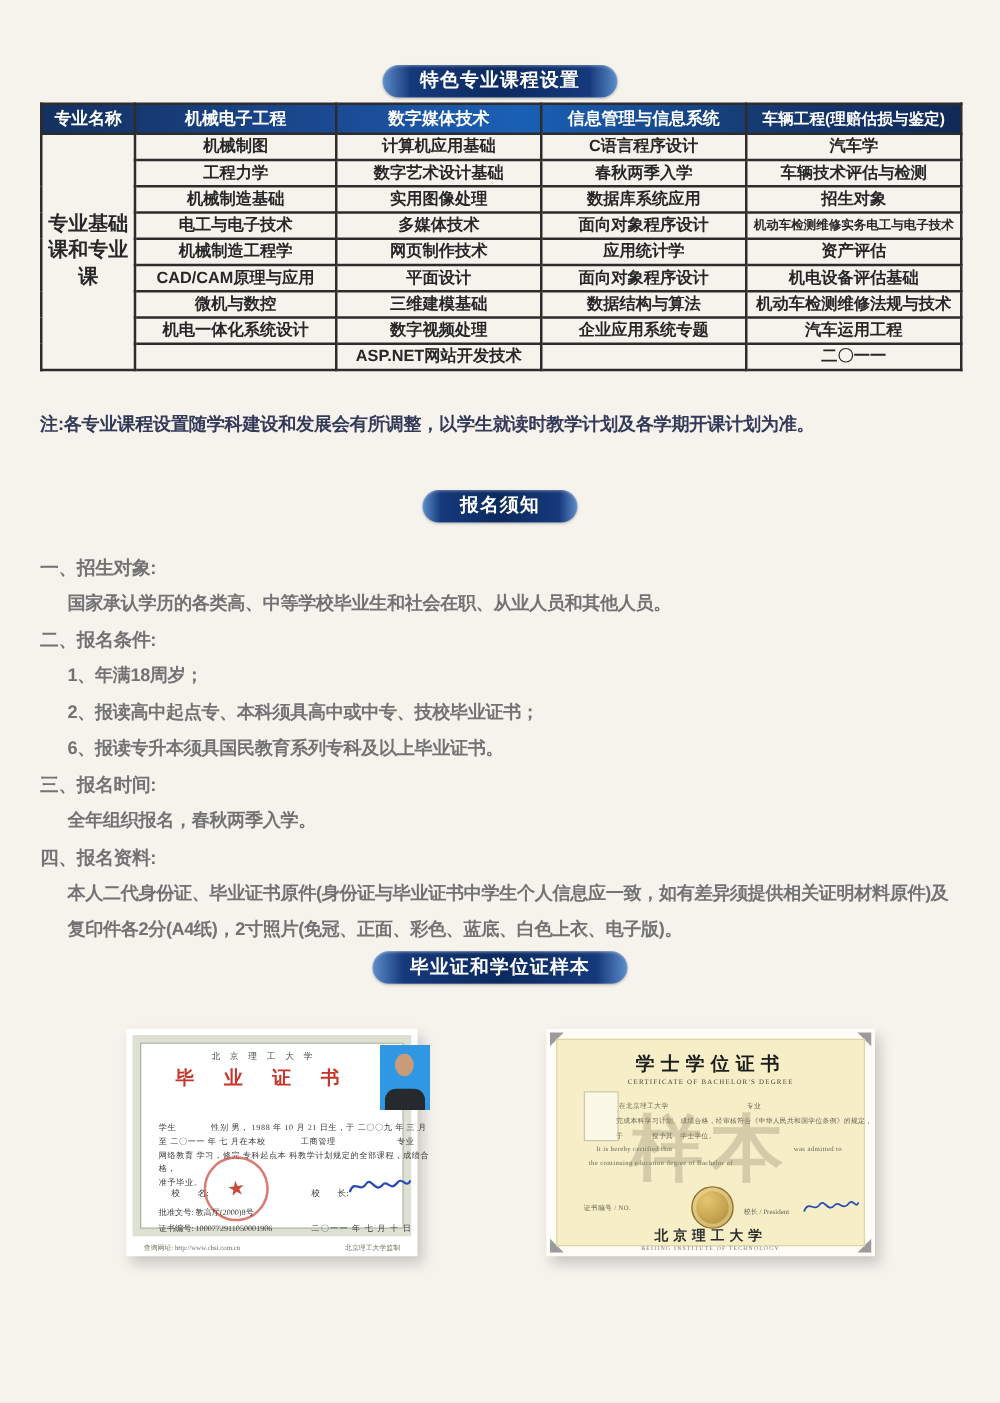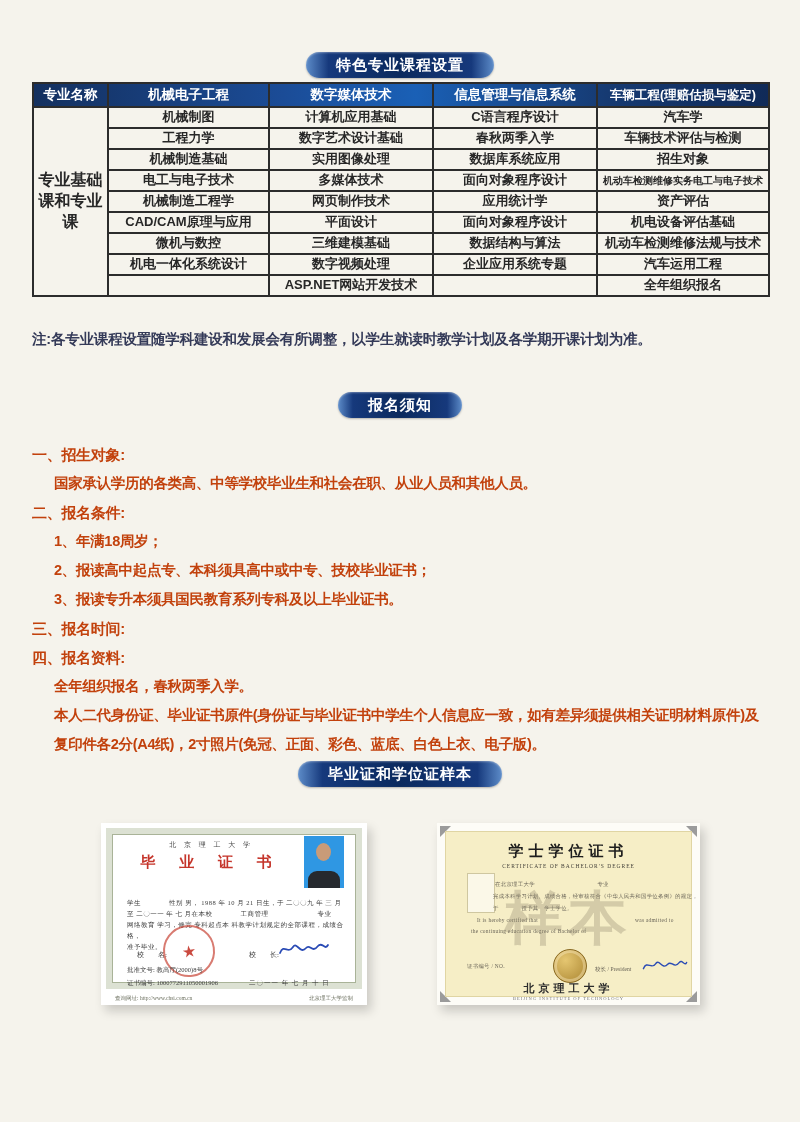--- a/index.html
+++ b/index.html
@@ -41,28 +41,28 @@
   #course-table td.group-cell { font-size:16px; line-height:1.3; padding:0 4px; }
 
   #course-note {
     position:absolute; left:32px; top:330px; font-size:14.5px; font-weight:bold;
     color:#343a58; letter-spacing:-0.2px; white-space:nowrap;
   }
 
   
   #notice { position:absolute; left:32px; top:440px; width:752px; }
   #notice .nline {
-    height:29px; line-height:29px; font-size:15px; font-weight:bold; color:#c2410c;
+    height:29px; line-height:29px; font-size:15px; font-weight:bold; color:#737373;
     letter-spacing:-0.3px; white-space:nowrap;
   }
   #notice .indent { padding-left:22px; font-size:14.5px; }
 
   
   .cert { position:absolute; top:823px; background:#fff; box-shadow:4px 6px 10px rgba(0,0,0,.18); }
-  #diploma { left:101px; width:266px; height:182px; }
+  #diploma { left:101px; width:233px; height:182px; }
   #degree  { left:437px; width:263px; height:182px; background:#fdfcf7; }
 
   .serif { font-family:"Liberation Serif","DejaVu Serif",serif; }
 
   
   #diploma .frame {
     position:absolute; left:5px; right:5px; top:5px; bottom:16px;
     border:6px solid #dce1d3;
   }
   #diploma .frame::after { content:''; position:absolute; inset:0; border:1px solid #a9b398; }
@@ -226,39 +226,39 @@
       <tr>
         <td>机电一体化系统设计</td>
         <td>数字视频处理</td>
         <td>企业应用系统专题</td>
         <td>汽车运用工程</td>
       </tr>
       <tr>
         <td></td>
         <td>ASP.NET网站开发技术</td>
         <td></td>
-        <td>全年组织报名</td>
+        <td>二〇一一</td>
       </tr>
     </tbody>
   </table>
 
   <div id="course-note">注:各专业课程设置随学科建设和发展会有所调整，以学生就读时教学计划及各学期开课计划为准。</div>
 
   <div class="banner" id="banner-enroll">报名须知</div>
 
   <div id="notice">
     <div class="nline">一、招生对象:</div>
     <div class="nline indent">国家承认学历的各类高、中等学校毕业生和社会在职、从业人员和其他人员。</div>
     <div class="nline">二、报名条件:</div>
     <div class="nline indent">1、年满18周岁；</div>
     <div class="nline indent">2、报读高中起点专、本科须具高中或中专、技校毕业证书；</div>
-    <div class="nline indent">3、报读专升本须具国民教育系列专科及以上毕业证书。</div>
+    <div class="nline indent">6、报读专升本须具国民教育系列专科及以上毕业证书。</div>
     <div class="nline">三、报名时间:</div>
+    <div class="nline indent">全年组织报名，春秋两季入学。</div>
     <div class="nline">四、报名资料:</div>
-    <div class="nline indent">全年组织报名，春秋两季入学。</div>
     <div class="nline indent">本人二代身份证、毕业证书原件(身份证与毕业证书中学生个人信息应一致，如有差异须提供相关证明材料原件)及</div>
     <div class="nline indent">复印件各2分(A4纸)，2寸照片(免冠、正面、彩色、蓝底、白色上衣、电子版)。</div>
   </div>
 
   <div class="banner" id="banner-certs">毕业证和学位证样本</div>
 
   <div class="cert serif" id="diploma">
     <div class="frame"></div>
     <div class="school-header">北 京 理 工 大 学</div>
     <div class="title">毕 业 证 书</div>

